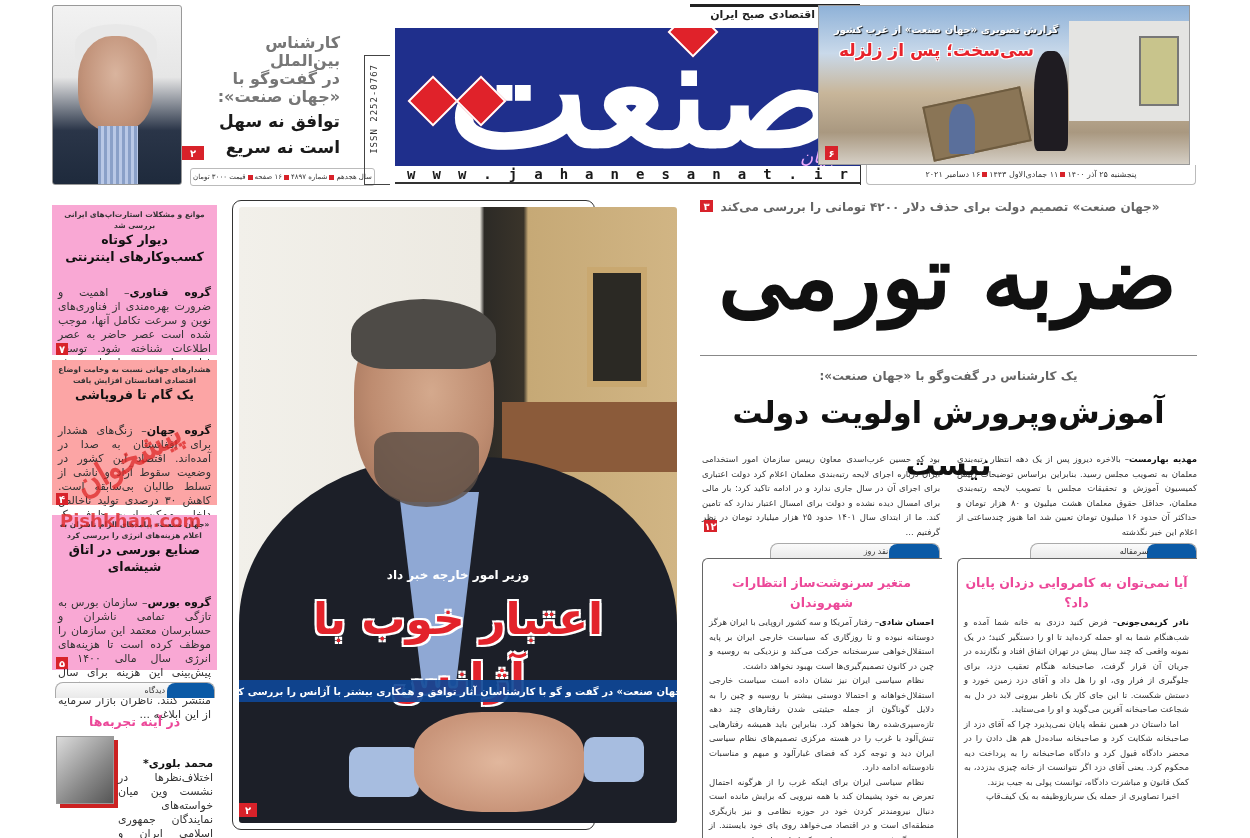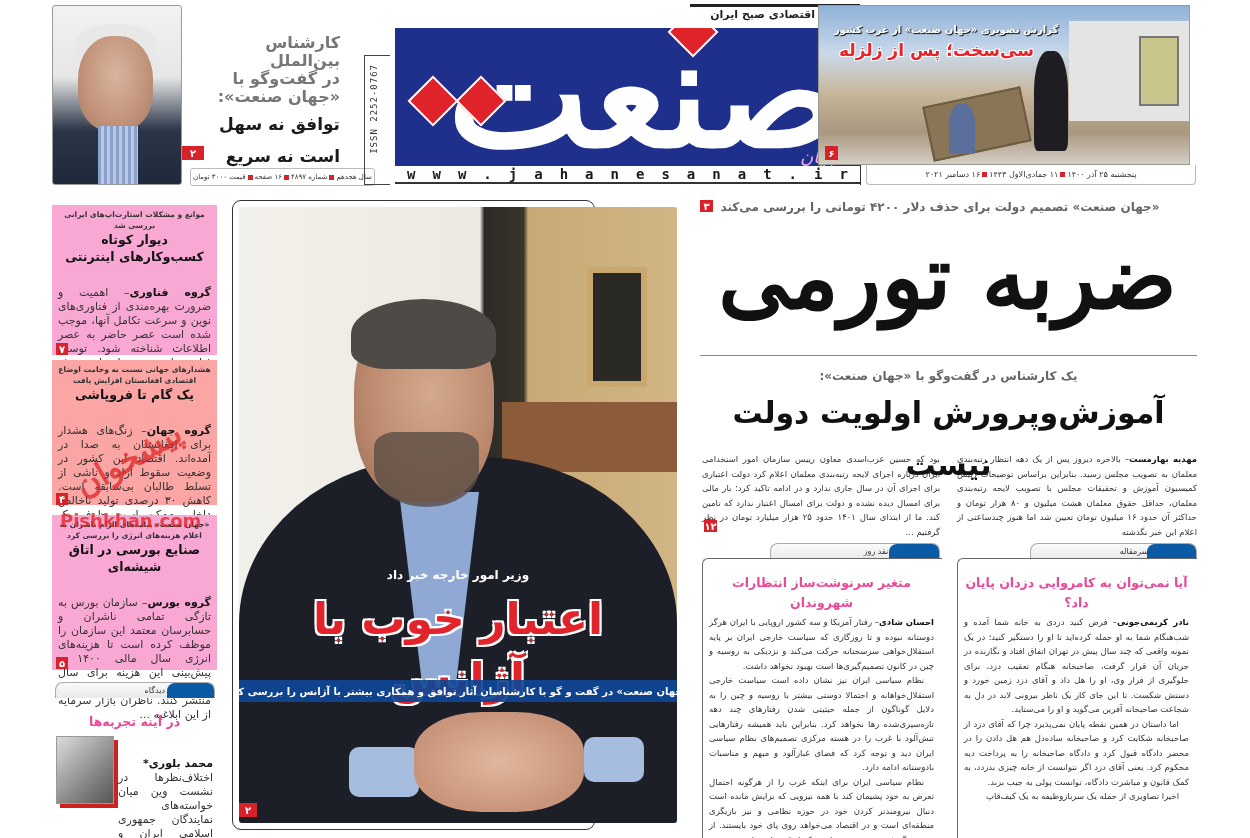--- a/index.html
+++ b/index.html
@@ -9,21 +9,21 @@
 
   
   .top-left-photo { left: 52px; top: 5px; width: 130px; height: 180px; border: 1px solid #999; border-radius: 3px; overflow: hidden; background: linear-gradient(180deg,#f2f2f2 0%,#e6e6e6 40%,#2a3548 70%,#1e2a3c 100%); }
   .face { position: absolute; left: 25px; top: 30px; width: 75px; height: 95px; border-radius: 45% 45% 40% 40%; background: radial-gradient(ellipse at 50% 40%, #d9b49e 0%, #c2937a 60%, #a57a63 100%); }
   .hair { position: absolute; left: 22px; top: 18px; width: 82px; height: 40px; border-radius: 50% 50% 20% 20%; background: #e8e8e8; }
   .shirt { position: absolute; left: 45px; top: 120px; width: 40px; height: 60px; background: repeating-linear-gradient(90deg,#8aa0c8 0 3px,#b9c8e6 3px 6px); }
   .red-tag { background: #d8222a; color: #fff; font-size: 10px; font-weight: bold; display: flex; align-items: center; justify-content: center; }
 
   .interview-block { left: 190px; top: 34px; width: 150px; text-align: right; }
   .interview-kicker { font-size: 16px; color: #777; line-height: 18px; font-weight: bold; }
-  .interview-title { font-size: 17px; color: #1a1a1a; font-weight: bold; line-height: 32px; margin-top: 2px; }
+  .interview-title { font-size: 17px; color: #1a1a1a; font-weight: bold; line-height: 26px; margin-top: 2px; }
 
   .issue-bar { left: 190px; top: 168px; width: 185px; height: 18px; border: 1px solid #bbb; border-radius: 3px; font-size: 7px; color: #333; display: flex; align-items: center; justify-content: center; white-space: nowrap; }
   .sq { display: inline-block; width: 5px; height: 5px; background: #d8222a; margin: 0 2px; }
 
   .issn-box { left: 364px; top: 55px; width: 26px; height: 130px; border: 1px solid #444; border-right: none; }
   .issn { position: absolute; left: 4px; top: 8px; font-family: "DejaVu Sans Mono", monospace; font-size: 9px; color: #333; writing-mode: vertical-rl; transform: rotate(180deg); letter-spacing: 1px; }
 
   .logo { left: 395px; top: 28px; width: 465px; height: 138px; background: #1f2f8c; overflow: hidden; }
   .logo-topline { left: 690px; top: 4px; width: 170px; height: 3px; background: #222; }
   .logo-subtitle { left: 690px; top: 8px; width: 170px; font-size: 11px; font-weight: bold; text-align: right; color: #222; }

